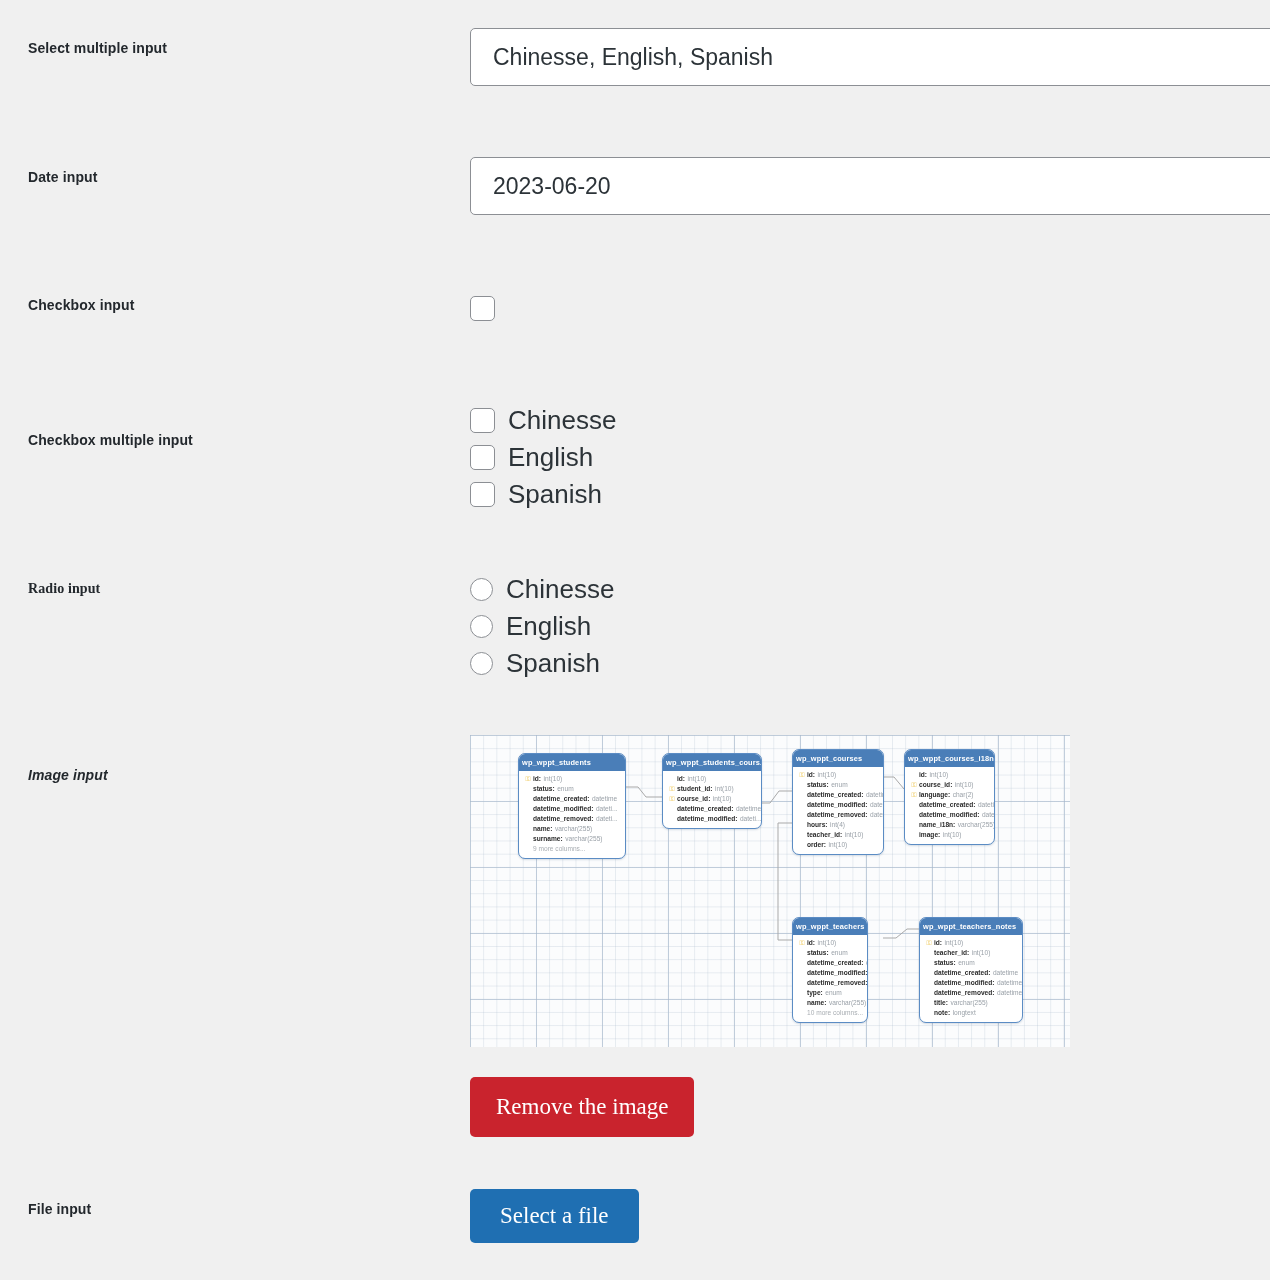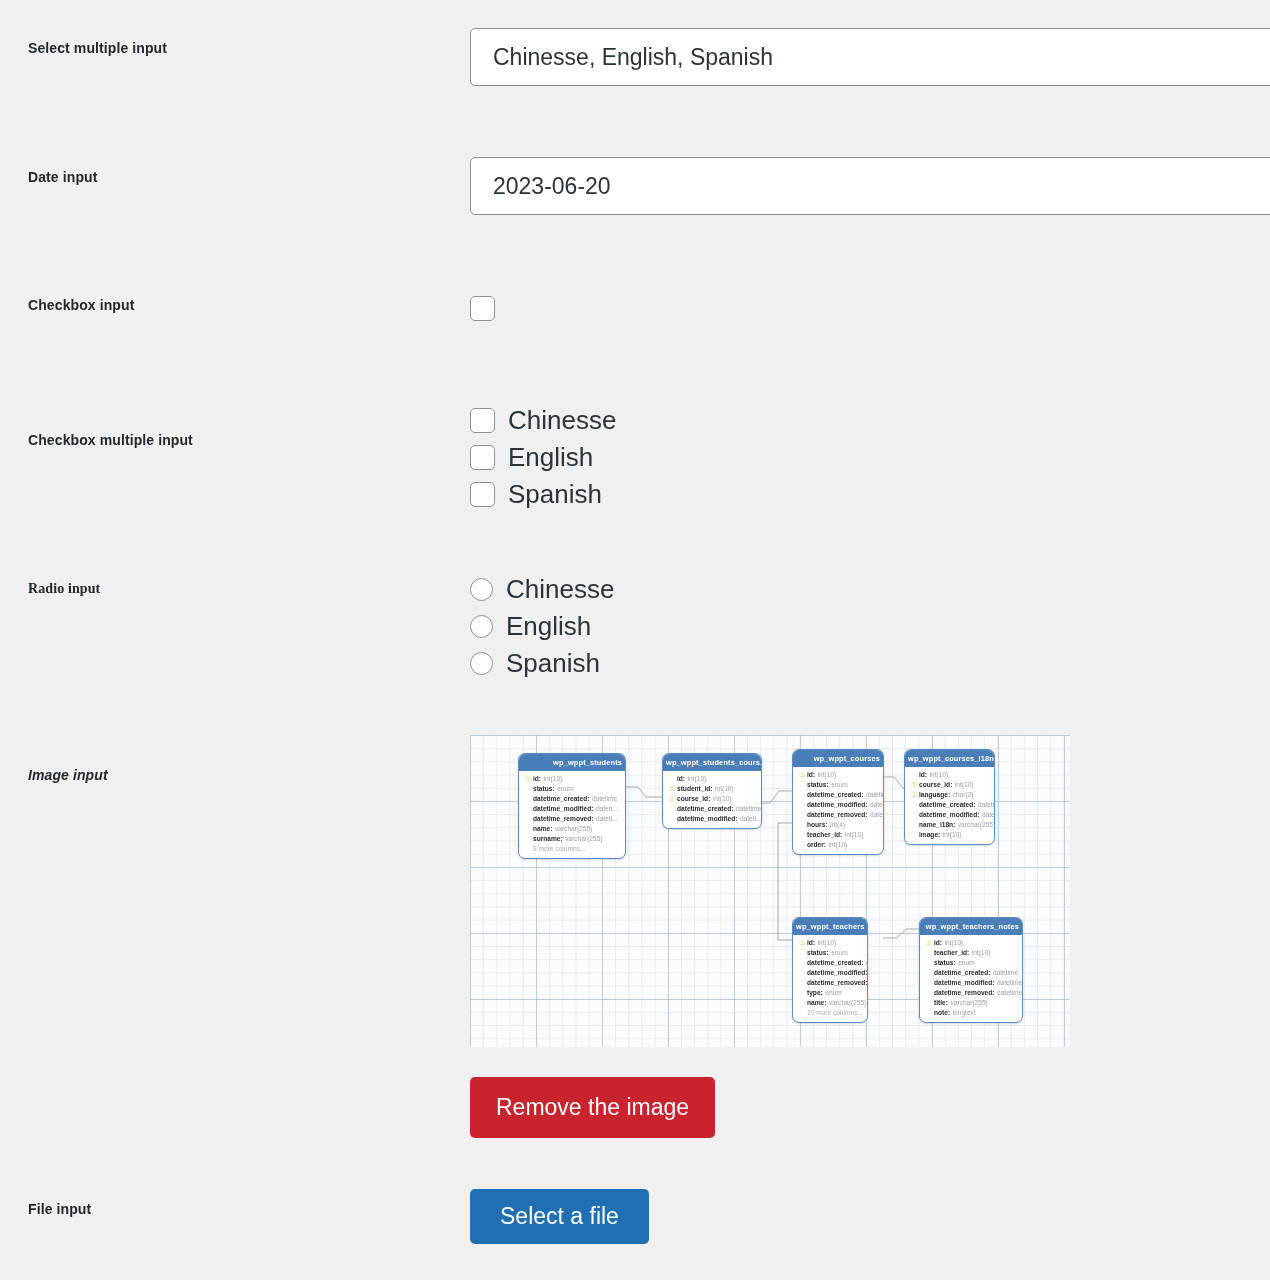--- a/index.html
+++ b/index.html
@@ -50,21 +50,21 @@
   .opt { display: flex; align-items: center; height: 37px; }
   .opt-label {
     font-size: 26px; color: #2c3338; margin-left: 13px;
     font-family: "Liberation Sans", sans-serif;
   }
 
   
   .btn {
     display: inline-block;
     border: none; border-radius: 5px;
-    font-family: Liberation Sans, sans-serif;
+    font-family: Liberation Serif, serif;
     font-size: 23px; color: #ffffff;
     cursor: pointer;
     text-align: right;
   }
   .btn-danger { background: #c9232d; padding: 17px 26px; }
   .btn-primary { background: #1f6fb2; padding: 14px 30px; }
 
   
   .erd {
     position: relative;
@@ -84,21 +84,21 @@
     border: 1px solid #5b8cc4;
     border-radius: 7px;
     overflow: hidden;
     box-shadow: 0 1px 2px rgba(40,70,110,0.18);
   }
   .tbl-head {
     background: #4a7eb8;
     color: #ffffff;
     font-size: 7.4px;
     font-weight: bold;
-    text-align: right;
+    text-align: left;
     padding: 4px 3px 4px 3px;
     letter-spacing: 0.15px;
     white-space: nowrap; overflow: hidden;
   }
   .tbl-body { padding: 3px 3px 4px 3px; }
   .col {
     display: flex; align-items: center;
     font-size: 6.6px;
     line-height: 10px;
     height: 10px;

